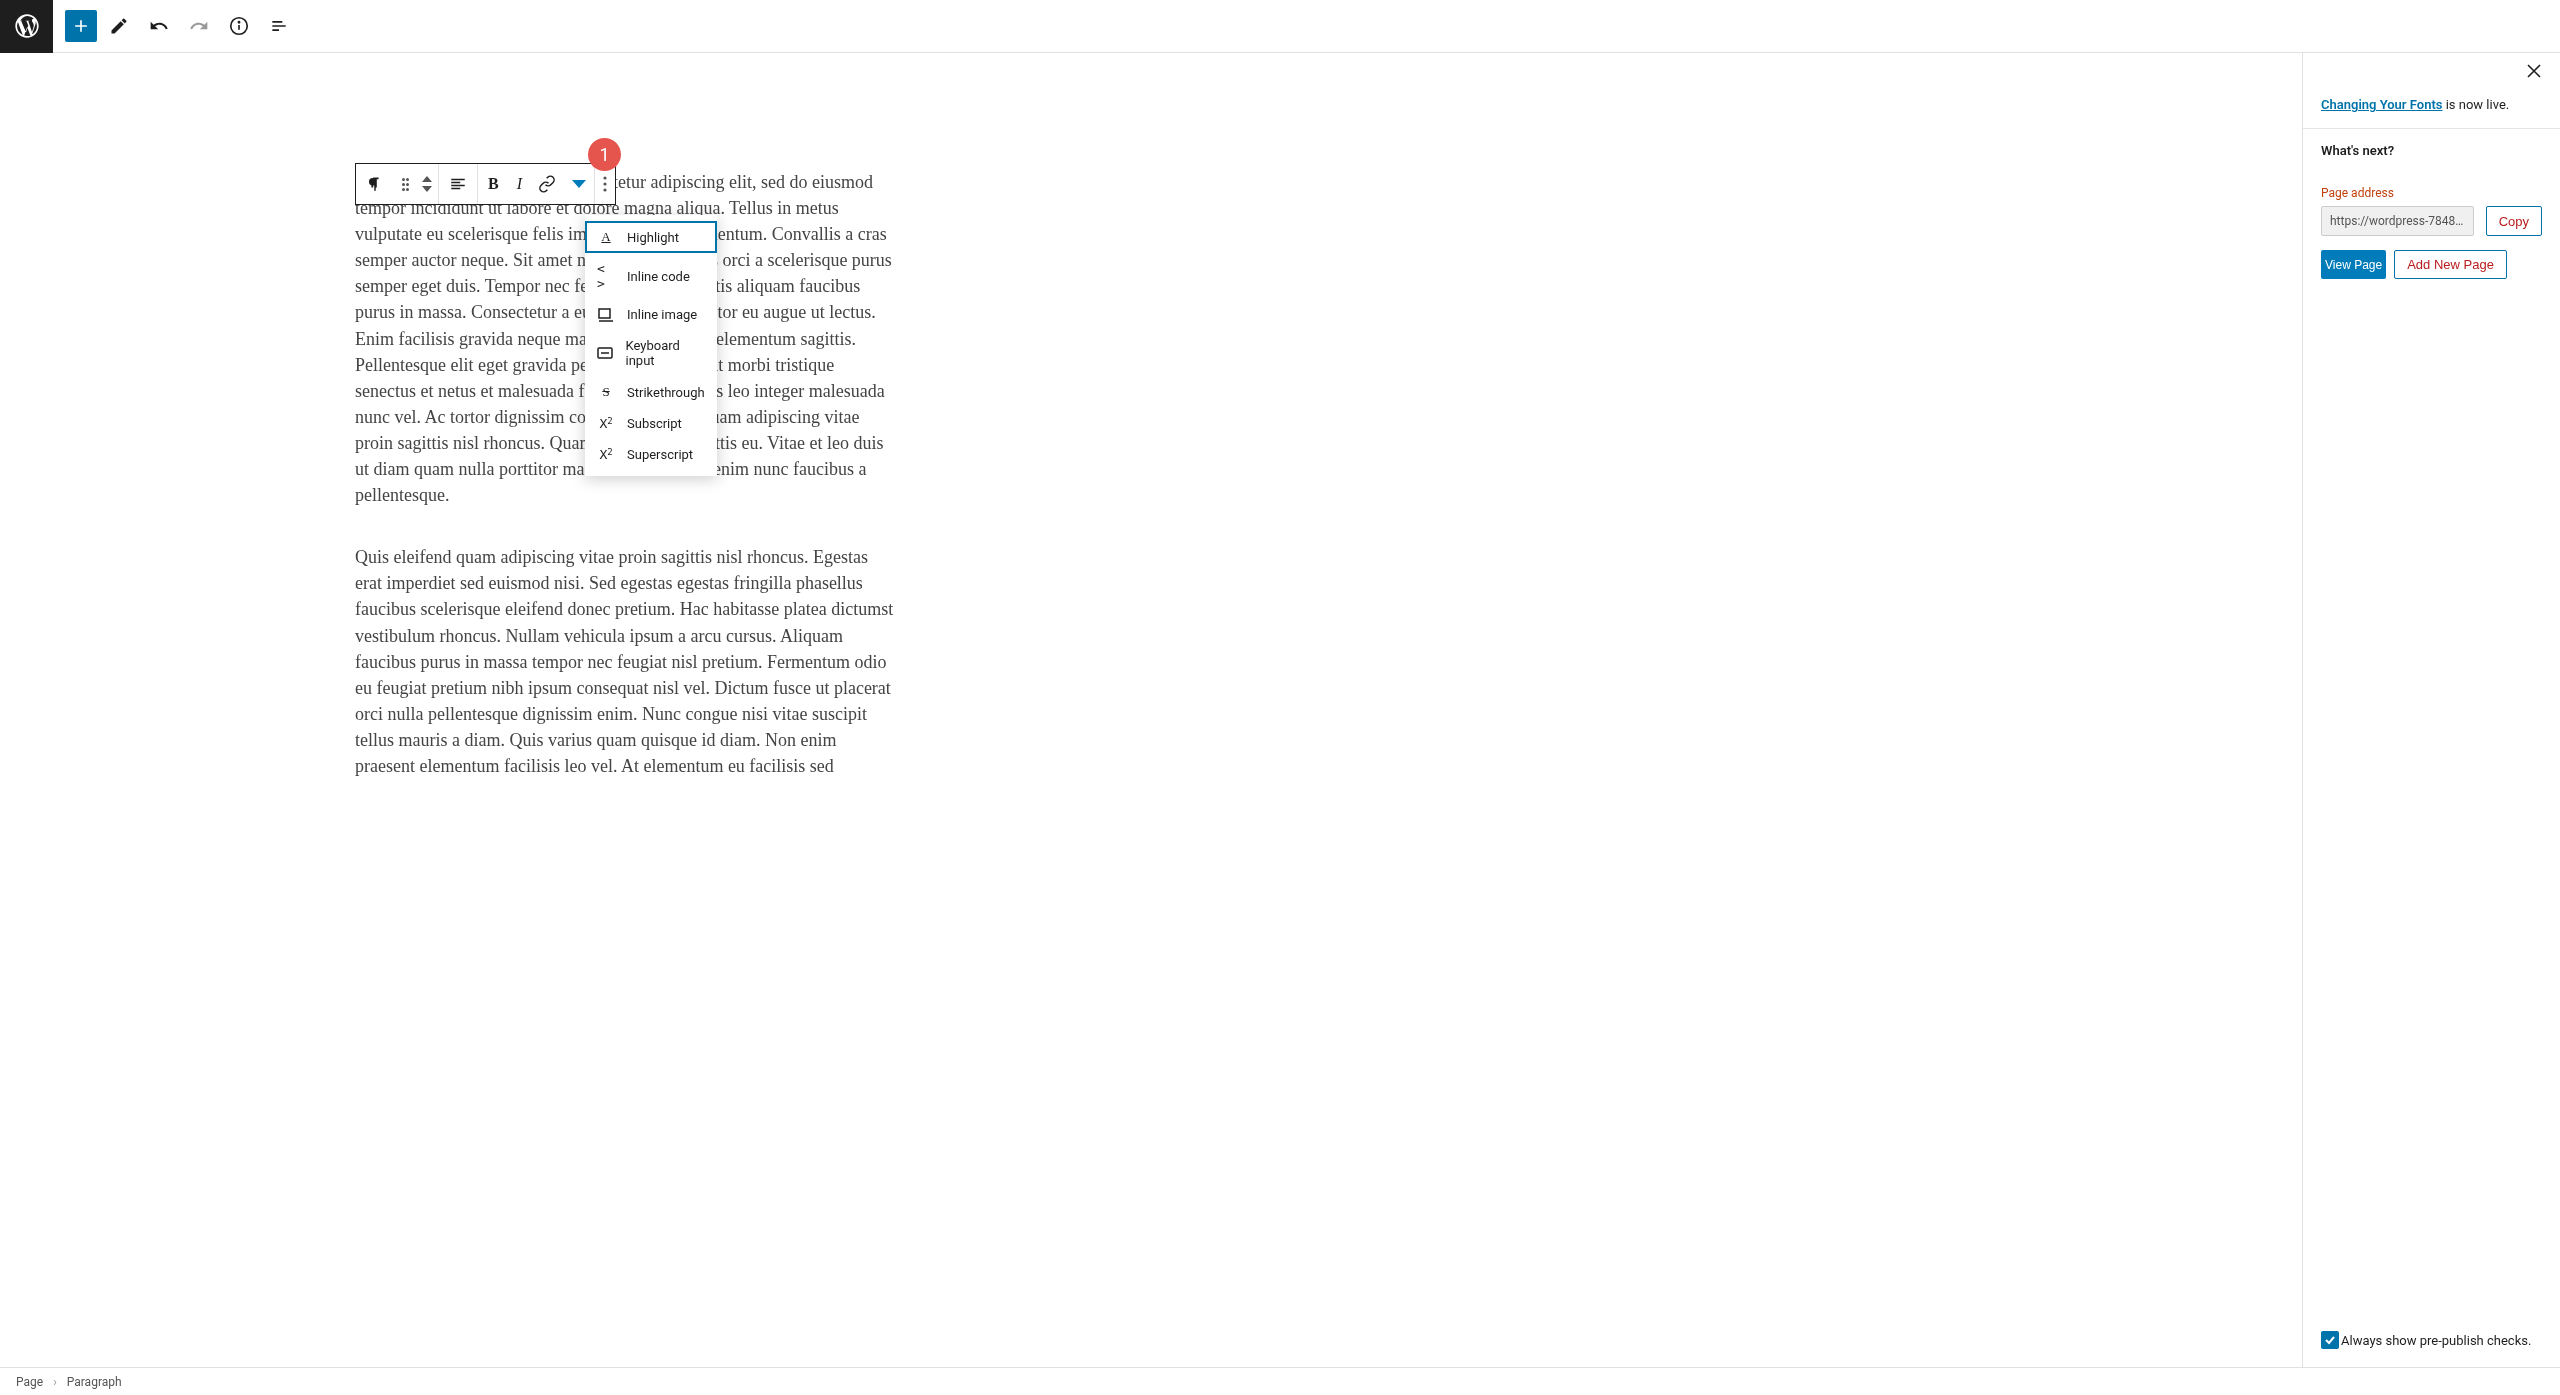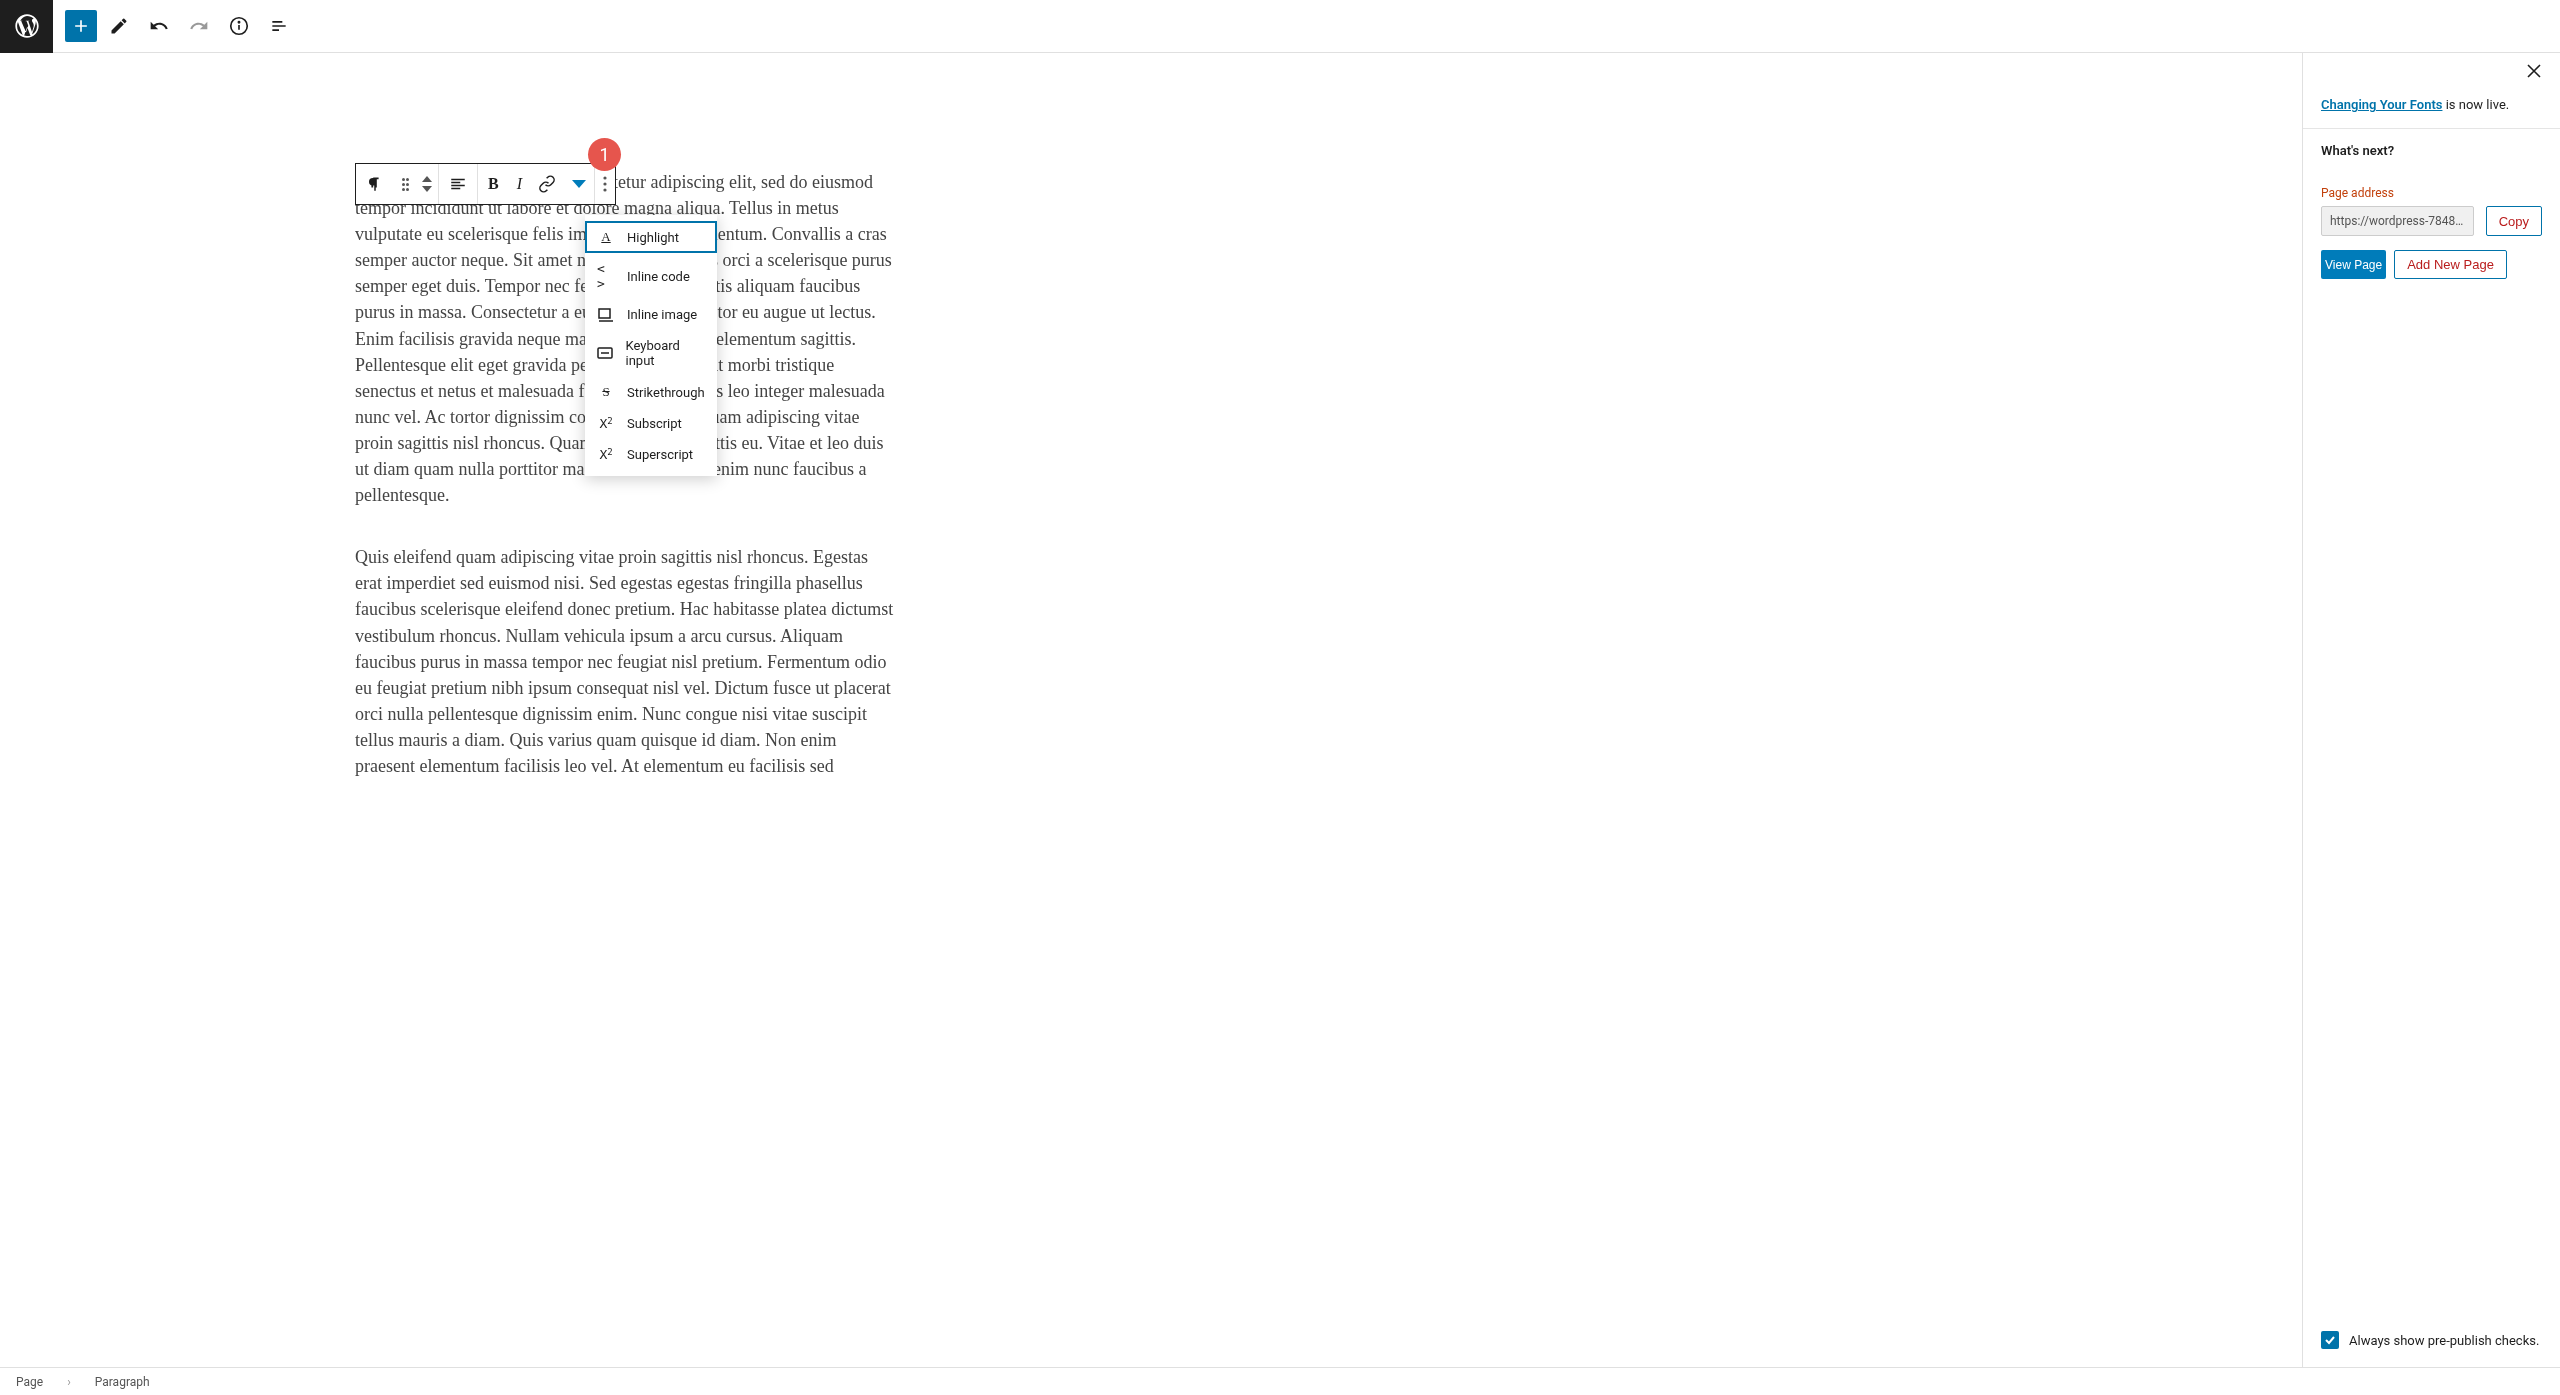--- a/index.html
+++ b/index.html
@@ -43,24 +43,24 @@
 .sb-msg { padding: 18px 18px 16px 18px; font-size: 13px; border-bottom: 1px solid #e5e5e5; }
 .sb-msg a { color: #0073aa; font-weight: 600; }
 .sb-section { padding: 14px 18px; }
 .sb-h { font-weight: 600; font-size: 13px; margin-bottom: 28px; }
 .sb-label { font-size: 12px; color: #c2410c; margin-bottom: 6px; }
 .url-row { display: flex; gap: 12px; }
 .url-input { flex: 1; background: #f0f0f0; border: 1px solid #ccc; padding: 7px 8px; font-size: 12px; color: #555; border-radius: 2px; overflow: hidden; text-overflow: ellipsis; white-space: nowrap; }
 .btn-outline { border: 1px solid #0073aa; color: #b91c1c; background: #fff; padding: 6px 12px; font-size: 13px; border-radius: 2px; }
 .btn-primary { background: #007cba; color: #fff; border: none; padding: 7px 4px; font-size: 12px; border-radius: 2px; font-weight: 500; }
 .btn-row { display: flex; gap: 8px; margin-top: 14px; }
-.sb-footer { margin-top: auto; padding: 14px 18px 18px 18px; display: flex; align-items: center; gap: 10px; }
+.sb-footer { margin-top: auto; padding: 14px 18px 18px 18px; display: flex; align-items: center; gap: 2px; }
 .check { width: 18px; height: 18px; background: #0073aa; display: flex; align-items: center; justify-content: center; color: #fff; font-size: 12px; border-radius: 2px; }
 
-.breadcrumb { height: 28px; border-top: 1px solid #e0e0e0; display: flex; align-items: center; padding: 0 16px; gap: 24px; font-size: 12px; color: #555; }
+.breadcrumb { height: 28px; border-top: 1px solid #e0e0e0; display: flex; align-items: center; padding: 0 16px; gap: 10px; font-size: 12px; color: #555; }
 .breadcrumb .sep { color: #999; }
 
 svg { display: block; }
 </style>
 </head>
 <body>
 
 <div class="app">
   <div class="topbar">
     <div class="wp-logo">

